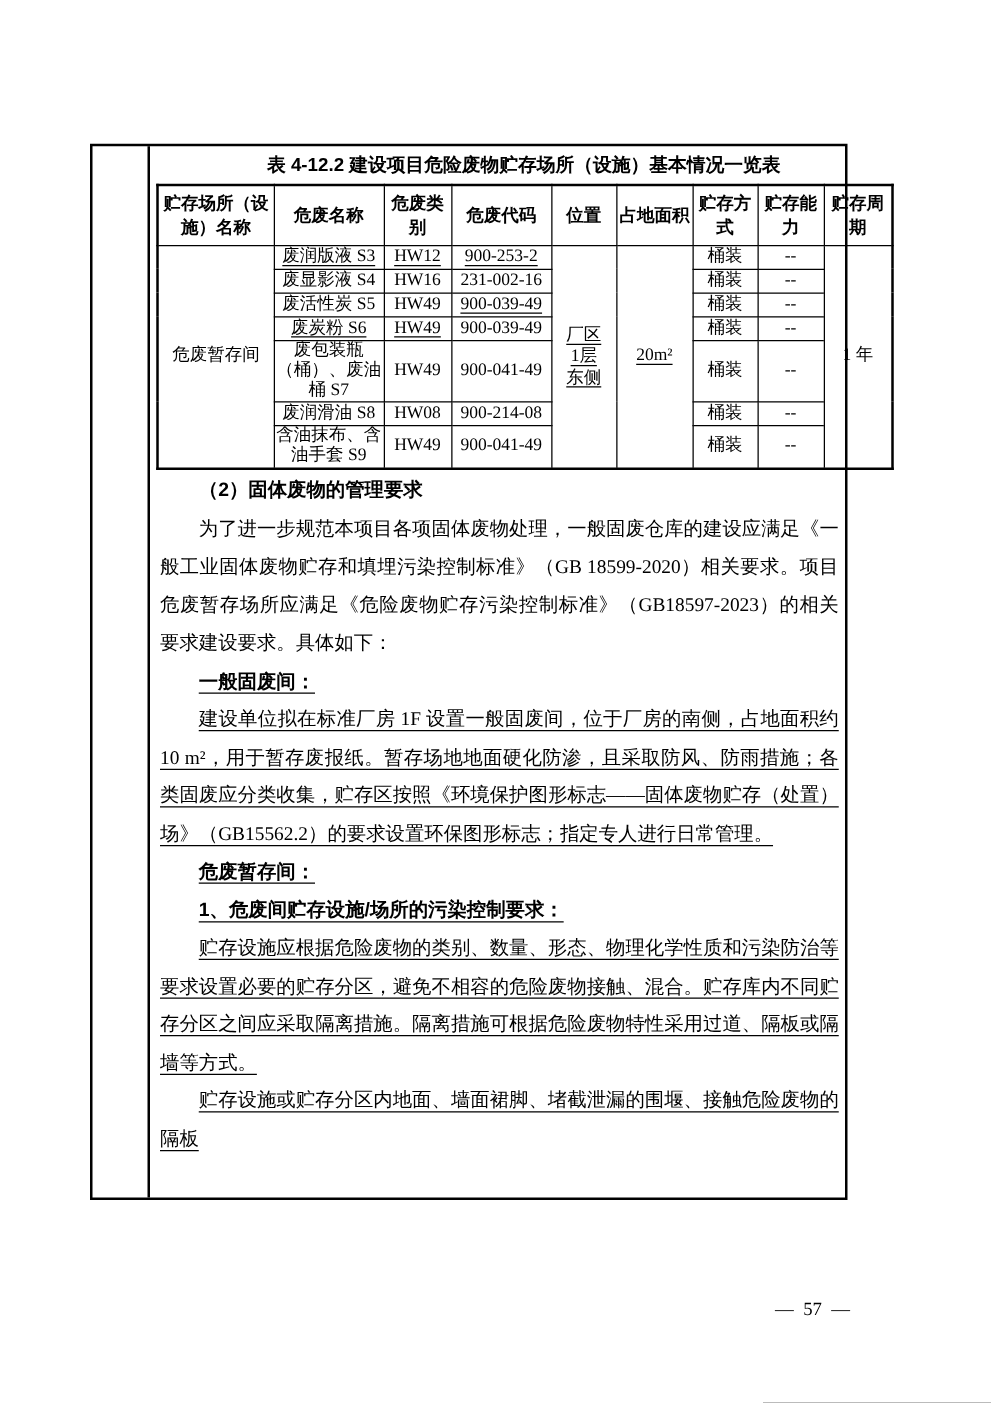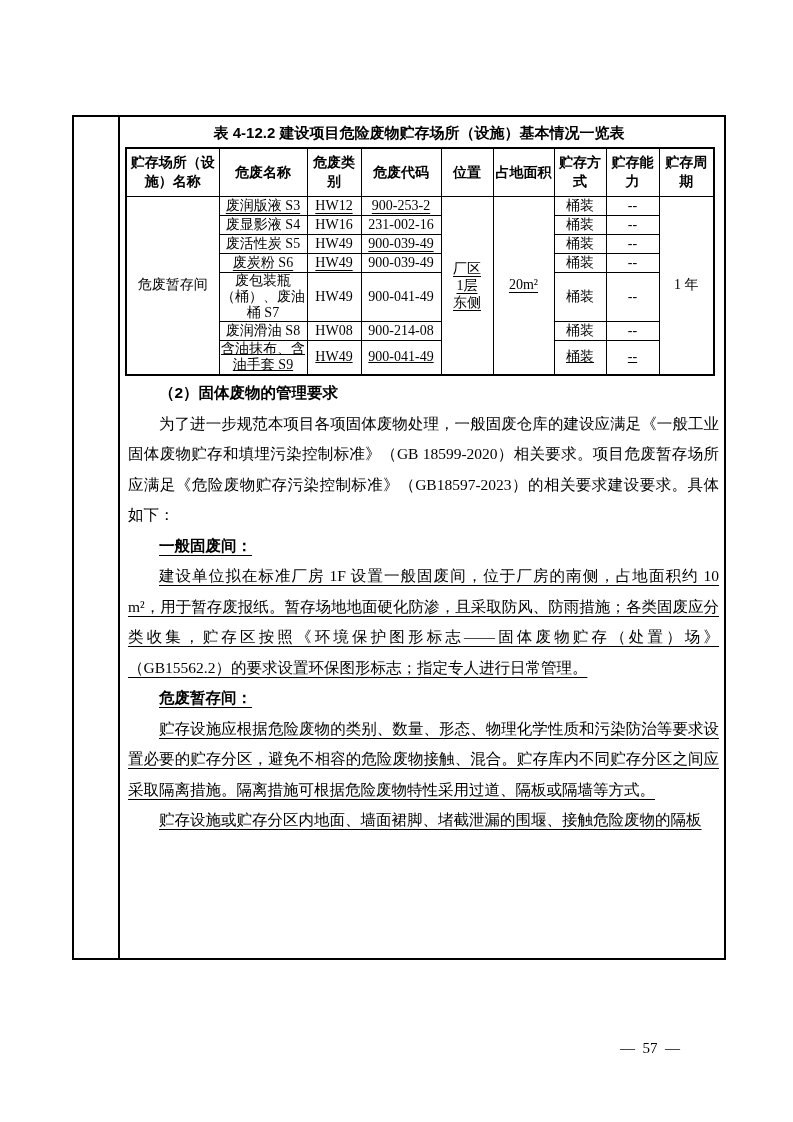--- a/index.html
+++ b/index.html
@@ -3,21 +3,21 @@
 <meta charset="utf-8">
 <style>
   html,body{margin:0;padding:0;background:#888;}
   .page{
     position:relative;width:793px;height:1122px;background:#fff;
     font-family:"Liberation Serif","DejaVu Serif",serif;color:#000;
     overflow:hidden;margin:0 auto;
   }
   
   .sheet{
-    position:absolute;left:72px;top:115px;width:654px;height:845px;
+    position:absolute;left:72px;top:115px;width:606px;height:845px;
     border:2px solid #000;box-sizing:border-box;
   }
   .left-col{
     position:absolute;left:0;top:0;bottom:0;width:46px;
     border-right:2px solid #000;box-sizing:border-box;
   }
   .content{
     position:absolute;left:48px;top:0;right:0;bottom:0;
   }
   
@@ -35,21 +35,21 @@
     vertical-align:middle;line-height:16px;overflow:hidden;
   }
   table.hw{border:2px solid #000;padding-left:40px;}
   table.hw th{
     font-weight:bold;font-family:"Liberation Sans","DejaVu Sans",sans-serif;
     line-height:19px;
   }
   tr.hdr{height:48px;}
   tr.r{height:19px;}
   tr.r-s7{height:49px;}
-  tr.r-s9{height:35px;text-decoration:underline;}
+  tr.r-s9{height:35px;}
   .u{text-decoration:underline;text-underline-offset:3px;}
   .loc-wrap{display:inline-block;width:32px;line-height:17px;}
   
   .paras{
     padding:2px 5px 0 6px;font-size:15.5px;text-align:justify;
   }
   .paras p{margin:0;line-height:30.5px;text-indent:2em;}
   p.bold{
     font-weight:bold;font-family:"Liberation Sans","DejaVu Sans",sans-serif;
   }
@@ -150,20 +150,21 @@
         </tr>
       </tbody>
         </table>
 
       <div class="paras">
         <p class="bold">（2）固体废物的管理要求</p>
         <p>为了进一步规范本项目各项固体废物处理，一般固废仓库的建设应满足《一般工业固体废物贮存和填埋污染控制标准》（GB 18599-2020）相关要求。项目危废暂存场所应满足《危险废物贮存污染控制标准》（GB18597-2023）的相关要求建设要求。具体如下：</p>
         <p class="bold ul">一般固废间：</p>
         <p class="ul">建设单位拟在标准厂房 1F 设置一般固废间，位于厂房的南侧，占地面积约 10 m²，用于暂存废报纸。暂存场地地面硬化防渗，且采取防风、防雨措施；各类固废应分类收集，贮存区按照《环境保护图形标志——固体废物贮存（处置）场》（GB15562.2）的要求设置环保图形标志；指定专人进行日常管理。</p>
         <p class="bold ul">危废暂存间：</p>
+        <p class="bold ul">1、危废间贮存设施/场所的污染控制要求：</p>
         <p class="ul">贮存设施应根据危险废物的类别、数量、形态、物理化学性质和污染防治等要求设置必要的贮存分区，避免不相容的危险废物接触、混合。贮存库内不同贮存分区之间应采取隔离措施。隔离措施可根据危险废物特性采用过道、隔板或隔墙等方式。</p>
         <p class="ul">贮存设施或贮存分区内地面、墙面裙脚、堵截泄漏的围堰、接触危险废物的隔板</p>
       </div>
 
     </div>
   </div>
 
   <div class="pageno">—  57  —</div>
 
 </div>

